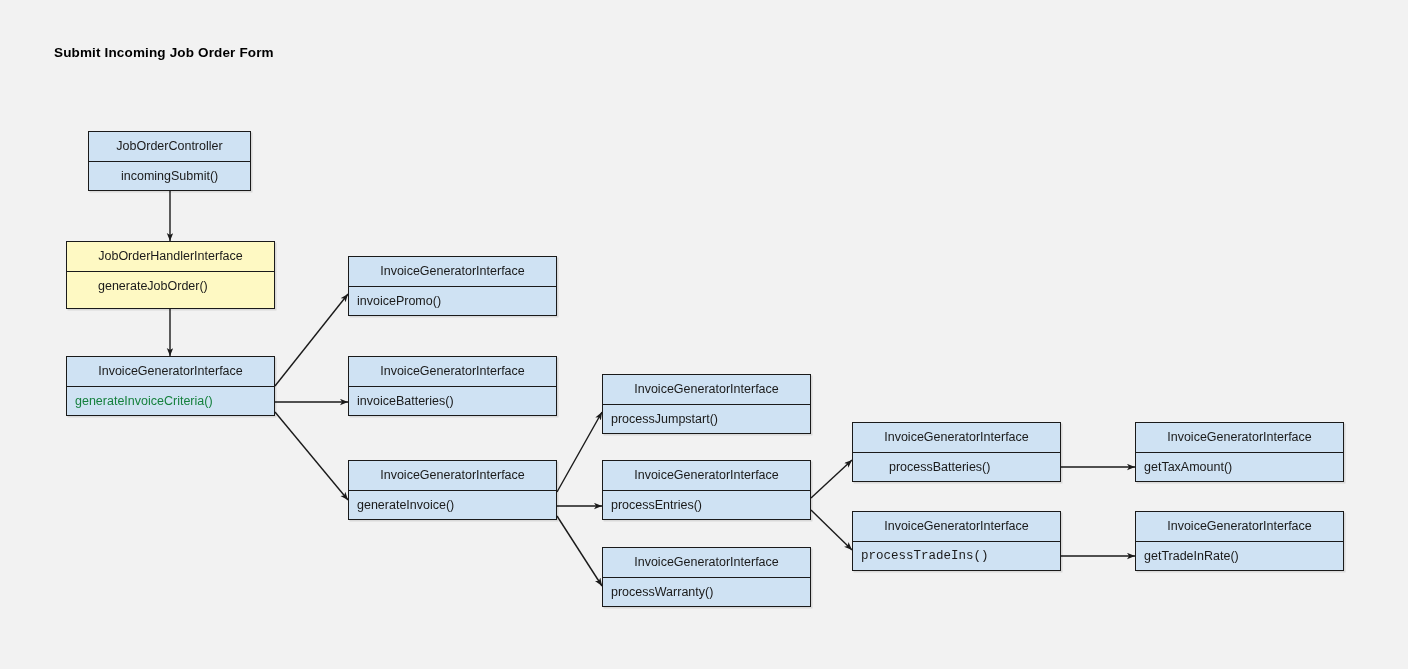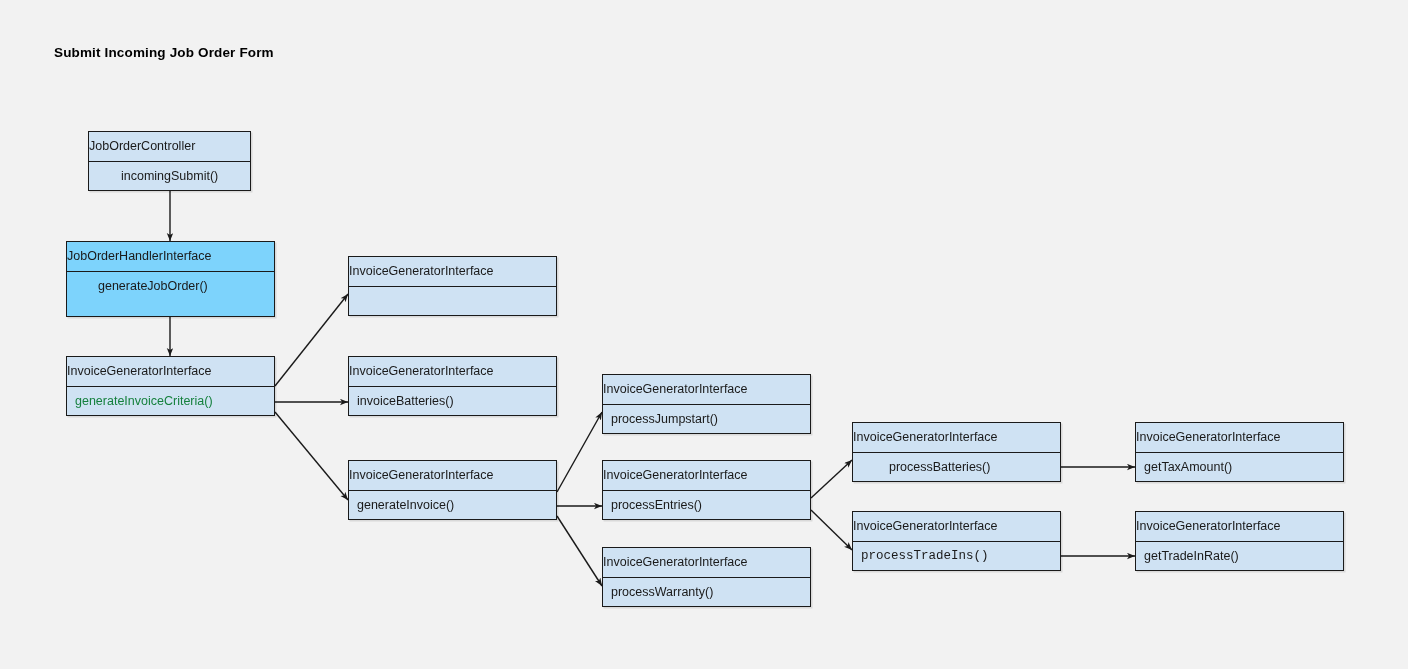--- a/index.html
+++ b/index.html
@@ -29,20 +29,21 @@
     position: absolute;
     box-sizing: border-box;
     border: 1.3px solid #1a1a1a;
     background: #cfe2f3;
     box-shadow: 1.5px 1.5px 0 rgba(0,0,0,0.10);
   }
   .uml-class .cls-name {
     box-sizing: border-box;
     height: 30px;
     line-height: 29px;
+    text-align: center;
     font-size: 12.5px;
     color: #1a1a1a;
     border-bottom: 1.3px solid #1a1a1a;
     white-space: nowrap;
     overflow: hidden;
   }
   .uml-class .cls-method {
     box-sizing: border-box;
     height: 30px;
     line-height: 29px;
@@ -89,30 +90,31 @@
         <line x1="1061" y1="467" x2="1135" y2="467" stroke="#1a1a1a" stroke-width="1.4" marker-end="url(#arrowhead)"></line>
         <line x1="1061" y1="556" x2="1135" y2="556" stroke="#1a1a1a" stroke-width="1.4" marker-end="url(#arrowhead)"></line>
       </g>
   </svg>
 
   <div id="node-layer">
       <div class="uml-class" style="left: 88px; top: 131px; width: 163px; height: 60px; background: rgb(207, 226, 243); border-color: rgb(26, 26, 26);">
         <div class="cls-name" style="color: rgb(26, 26, 26); border-bottom-color: rgb(26, 26, 26);">JobOrderController</div>
         <div class="cls-method" style="color: rgb(26, 26, 26); padding-left: 32px;">incomingSubmit()</div>
       </div>
-      <div class="uml-class" style="left: 66px; top: 241px; width: 209px; height: 76px; background: #7dd3fc; border-color: rgb(26, 26, 26);">
+      <div class="uml-class" style="left: 66px; top: 241px; width: 209px; height: 68px; background: #fef9c3; border-color: rgb(26, 26, 26);">
         <div class="cls-name" style="color: rgb(26, 26, 26); border-bottom-color: rgb(26, 26, 26);">JobOrderHandlerInterface</div>
         <div class="cls-method" style="color: rgb(26, 26, 26); padding-left: 31px;">generateJobOrder()</div>
       </div>
       <div class="uml-class" style="left: 66px; top: 356px; width: 209px; height: 60px; background: rgb(207, 226, 243); border-color: rgb(26, 26, 26);">
         <div class="cls-name" style="color: rgb(26, 26, 26); border-bottom-color: rgb(26, 26, 26);">InvoiceGeneratorInterface</div>
         <div class="cls-method" style="color: #15803d;">generateInvoiceCriteria()</div>
       </div>
       <div class="uml-class" style="left: 348px; top: 256px; width: 209px; height: 60px; background: rgb(207, 226, 243); border-color: rgb(26, 26, 26);">
         <div class="cls-name" style="color: rgb(26, 26, 26); border-bottom-color: rgb(26, 26, 26);">InvoiceGeneratorInterface</div>
+        <div class="cls-method" style="color: rgb(26, 26, 26);">invoicePromo()</div>
       </div>
       <div class="uml-class" style="left: 348px; top: 356px; width: 209px; height: 60px; background: rgb(207, 226, 243); border-color: rgb(26, 26, 26);">
         <div class="cls-name" style="color: rgb(26, 26, 26); border-bottom-color: rgb(26, 26, 26);">InvoiceGeneratorInterface</div>
         <div class="cls-method" style="color: rgb(26, 26, 26);">invoiceBatteries()</div>
       </div>
       <div class="uml-class" style="left: 348px; top: 460px; width: 209px; height: 60px; background: rgb(207, 226, 243); border-color: rgb(26, 26, 26);">
         <div class="cls-name" style="color: rgb(26, 26, 26); border-bottom-color: rgb(26, 26, 26);">InvoiceGeneratorInterface</div>
         <div class="cls-method" style="color: rgb(26, 26, 26);">generateInvoice()</div>
       </div>
       <div class="uml-class" style="left: 602px; top: 374px; width: 209px; height: 60px; background: rgb(207, 226, 243); border-color: rgb(26, 26, 26);">

